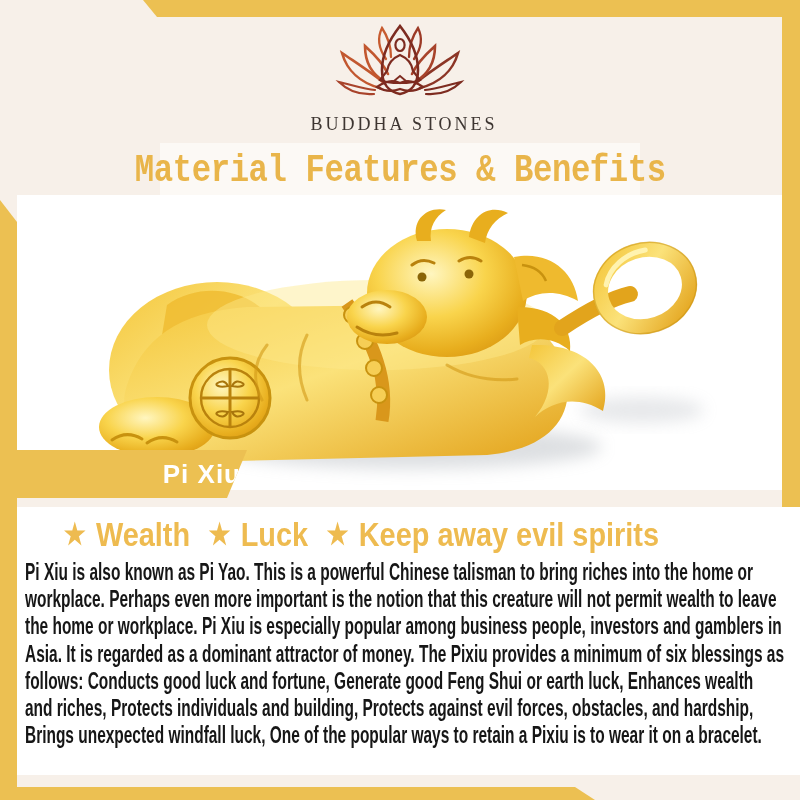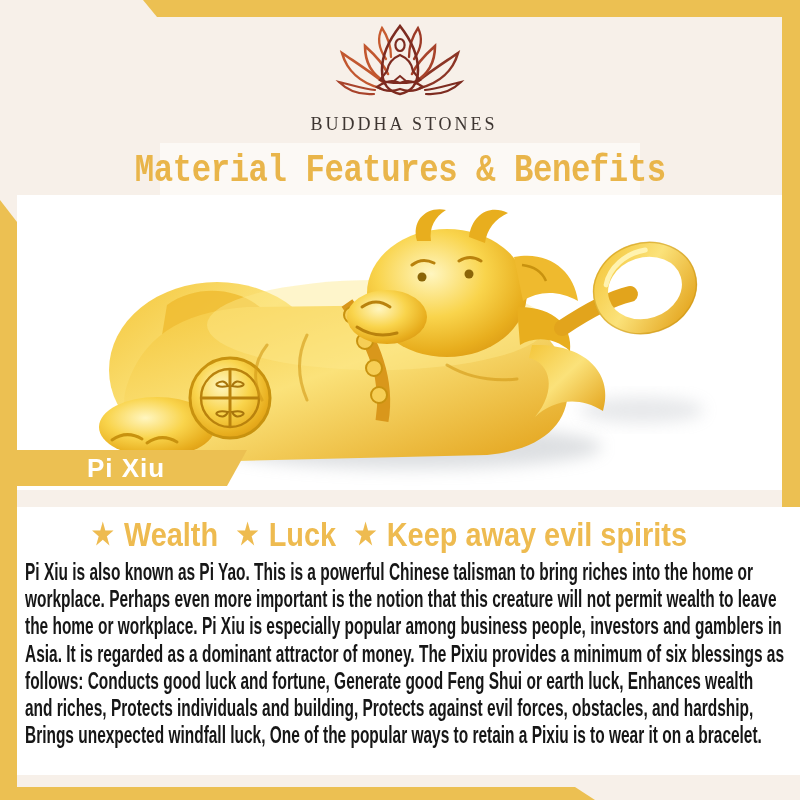--- a/index.html
+++ b/index.html
@@ -30,32 +30,32 @@
     background:#FCF9F5;display:flex;align-items:center;justify-content:center;font-family:Liberation Mono, monospace;
   }
   .title-text{
     font-size:38px;font-weight:700;color:#E9B54A;white-space:nowrap;
     transform:scaleX(0.85);letter-spacing:-0.5px;
   }
   
   .photo-box{position:absolute;left:17px;top:195px;width:765px;height:295px;background:#FFFFFF;}
   .photo-box svg{position:absolute;left:0;top:0;}
   .pixiu-band{
-    position:absolute;left:17px;top:450px;width:230px;height:36px;
-    background:#ECC052;display:flex;align-items:center;justify-content:center;
+    position:absolute;left:17px;top:450px;width:230px;height:48px;
+    background:#ECC052;display:flex;align-items:center;justify-content:flex-end;
     clip-path:polygon(0 0,100% 0,calc(100% - 20px) 100%,0 100%);
   }
   .pixiu-band span{
     color:#FFFFFF;font-weight:700;font-size:26px;letter-spacing:1px;
     transform:translateX(-6px);
   }
   
   .text-box{position:absolute;left:17px;top:507px;width:783px;height:268px;background:#FFFFFF;}
   .benefits-line{
-    position:absolute;left:0;top:514px;width:676px;text-align:center;white-space:nowrap;margin-left:28px;
+    position:absolute;left:0;top:514px;width:676px;text-align:center;white-space:nowrap;
   }
   .benefits-inner{
     display:inline-block;transform:scaleX(0.85);
     color:#EEBB50;font-weight:700;font-size:34px;line-height:40px;
   }
   .benefits-inner .star{font-size:29px;margin:0 12px;position:relative;top:-2px;}
   .description{
     position:absolute;left:25px;top:559px;width:1130px;
     transform:scaleX(0.672);transform-origin:0 0;
     color:#161616;font-weight:700;font-size:23px;line-height:27.2px;

